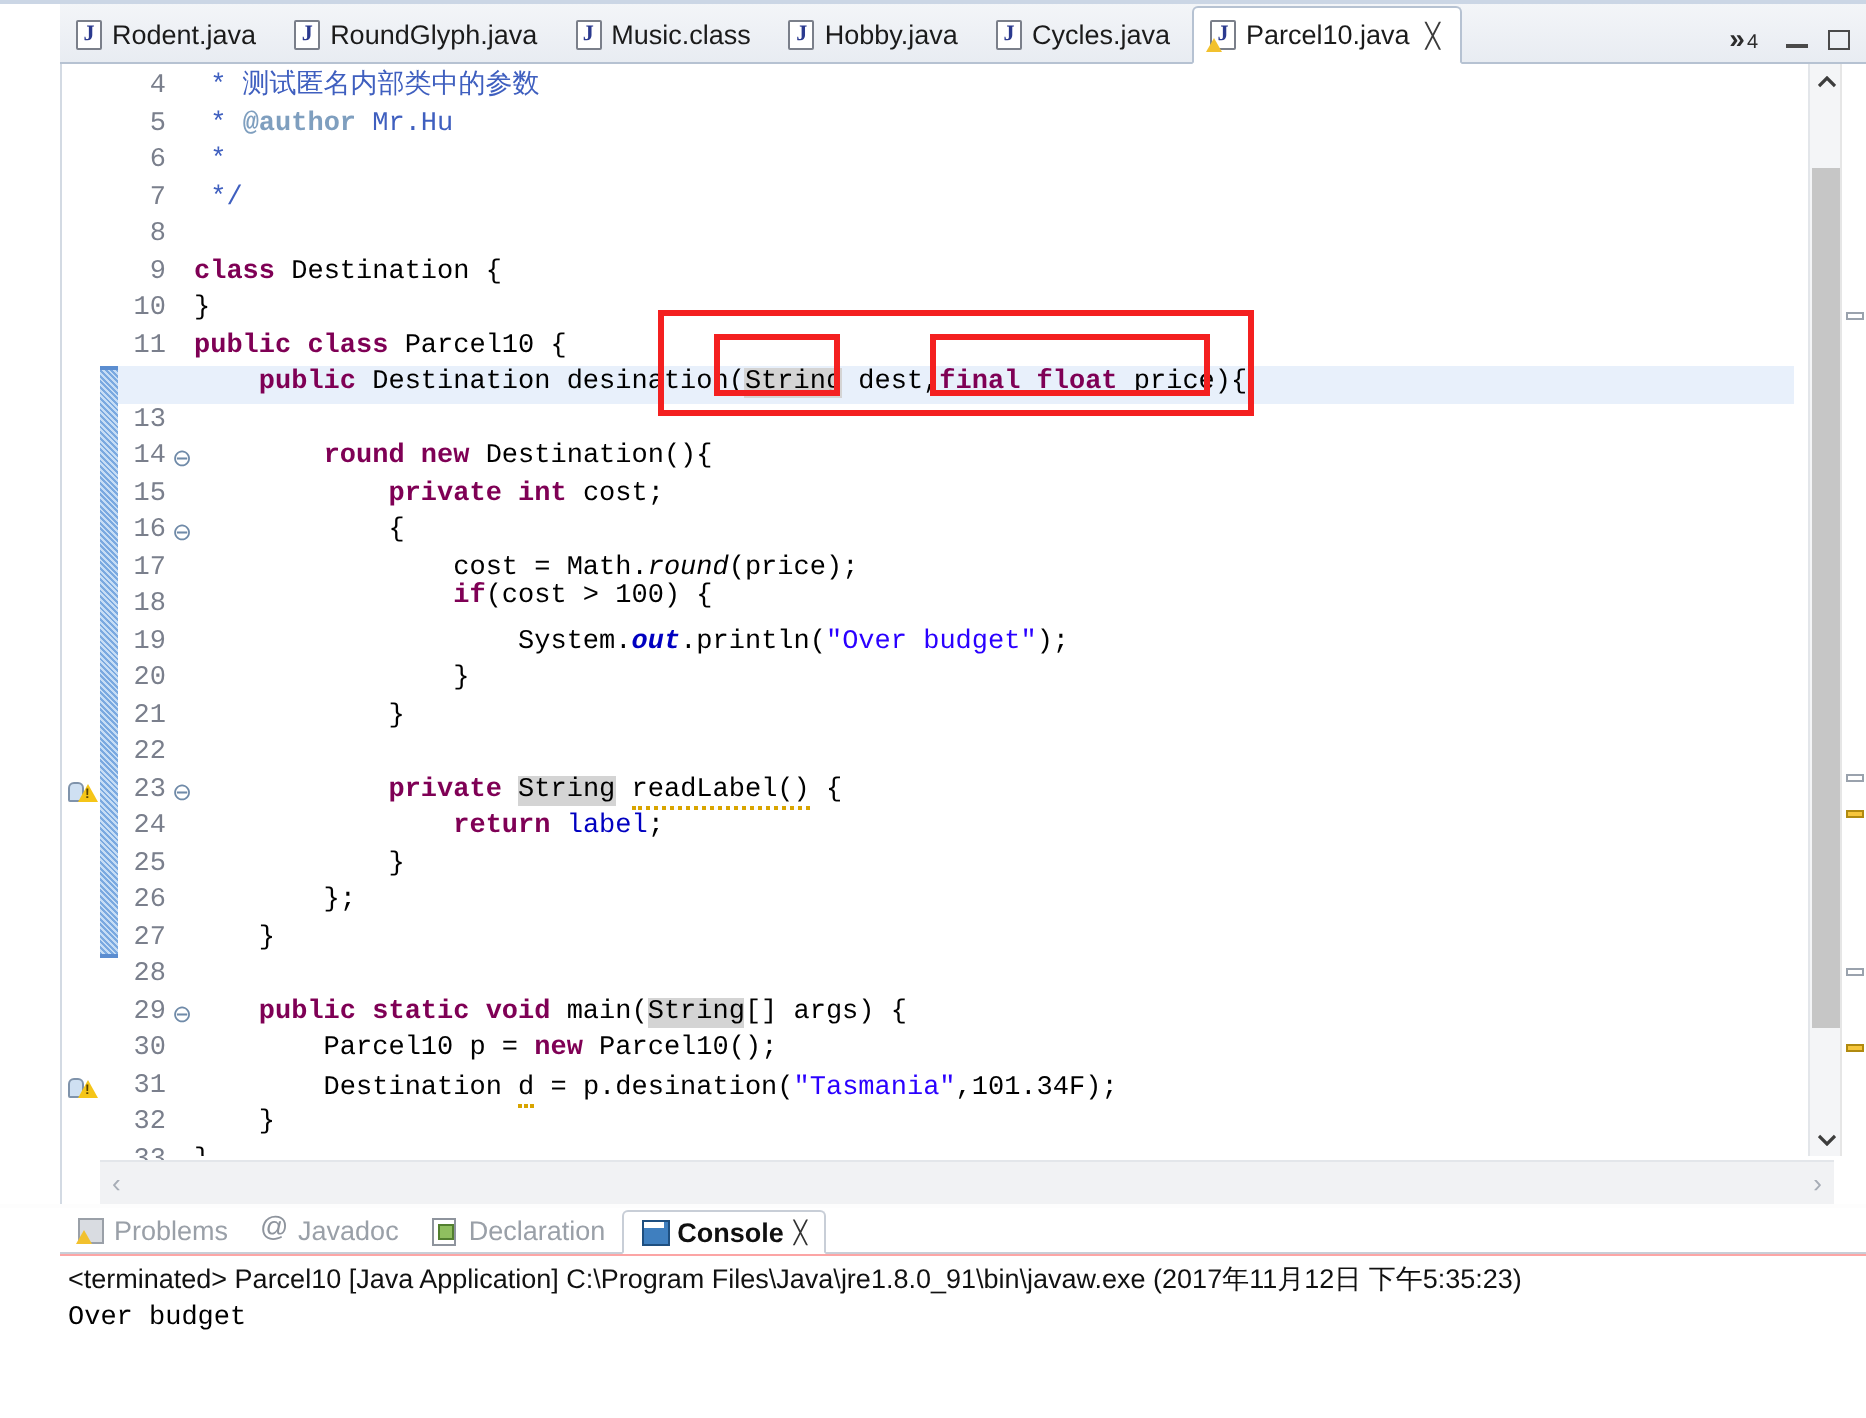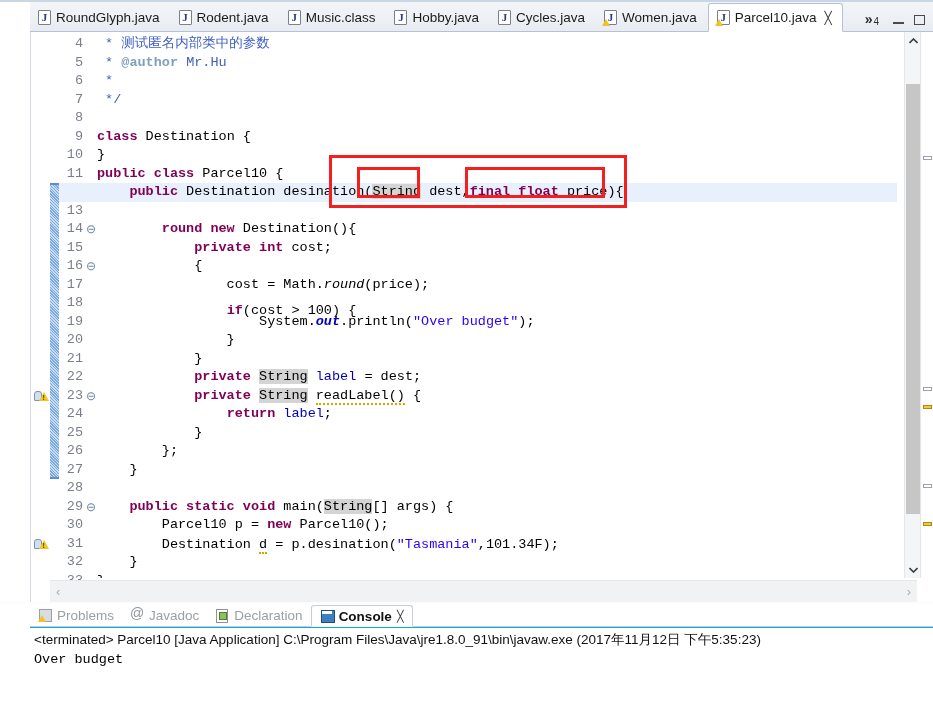--- a/index.html
+++ b/index.html
@@ -320,21 +320,21 @@
     padding: 0 6px;
     color: #a7adb6;
     font-size: 13px;
   }
 
   
   .bottom {
     position: absolute;
     left: 30px; top: 604px;
     width: 903px; height: 105px;
-    background: #0ea5e9;
+    background: #fca5a5;
   }
   .bottom-leftwhite {
     position: absolute;
     left: 0; top: 604px;
     width: 31px; height: 105px;
     background: #ffffff;
   }
   .viewtabs {
     position: absolute;
     left: 0; top: 0;
@@ -436,41 +436,37 @@
 </head>
 <body>
 
 <div id="app">
 
   <div class="tabbar-leftedge"></div>
 
   <div class="tabbar" id="tabbar">
     <div class="tab">
         <span class="jicon"></span>
-        <span>RoundGlyph.java</span>
+        <span>Rodent.java</span>
       </div>
       <div class="tab">
         <span class="jicon"></span>
-        <span>Rodent.java</span>
+        <span>RoundGlyph.java</span>
       </div>
       <div class="tab">
         <span class="jicon"></span>
         <span>Music.class</span>
       </div>
       <div class="tab">
         <span class="jicon"></span>
         <span>Hobby.java</span>
       </div>
       <div class="tab">
         <span class="jicon"></span>
         <span>Cycles.java</span>
-      </div>
-      <div class="tab">
-        <span class="jicon warn"></span>
-        <span>Women.java</span>
       </div>
       <div class="tab active">
         <span class="jicon warn"></span>
         <span>Parcel10.java</span>
         <span class="close-x">╳</span>
       </div>
       <div class="tab-overflow">
       <span class="chev">»</span>
       <span class="cnt">4</span>
     </div>
@@ -546,25 +542,24 @@
         <div class="line" style="top: 77px;"></div>
         <div class="line" style="top: 95.5px;"><span class="kw">class</span> Destination {</div>
         <div class="line" style="top: 114px;">}</div>
         <div class="line" style="top: 132.5px;"><span class="kw">public class</span> Parcel10 {</div>
         <div class="line" style="top: 151px;">    <span class="kw">public</span> Destination desination(<span class="occ">String</span> dest,<span class="kw">final float</span> price){</div>
         <div class="line" style="top: 169.5px;"></div>
         <div class="line" style="top: 188px;">        <span class="kw">round new</span> Destination(){</div>
         <div class="line" style="top: 206.5px;">            <span class="kw">private int</span> cost;</div>
         <div class="line" style="top: 225px;">            {</div>
         <div class="line" style="top: 243.5px;">                cost = Math.<span class="smeth">round</span>(price);</div>
-        <div class="line" style="top: 270px;">                <span class="kw">if</span>(cost &gt; 100) {</div>
+        <div class="line" style="top: 258px;">                <span class="kw">if</span>(cost &gt; 100) {</div>
         <div class="line" style="top: 280.5px;">                    System.<span class="sfld">out</span>.println(<span class="str">"Over budget"</span>);</div>
         <div class="line" style="top: 299px;">                }</div>
         <div class="line" style="top: 317.5px;">            }</div>
-        <div class="line" style="top: 336px;">            <span class="kw">private</span> <span class="occ">String</span> <span class="fld">label</span> = dest;</div>
         <div class="line" style="top: 354.5px;">            <span class="kw">private</span> <span class="occ">String</span> <span class="wsq">readLabel()</span> {</div>
         <div class="line" style="top: 373px;">                <span class="kw">return</span> <span class="fld">label</span>;</div>
         <div class="line" style="top: 391.5px;">            }</div>
         <div class="line" style="top: 410px;">        };</div>
         <div class="line" style="top: 428.5px;">    }</div>
         <div class="line" style="top: 447px;"></div>
         <div class="line" style="top: 465.5px;">    <span class="kw">public static void</span> main(<span class="occ">String</span>[] args) {</div>
         <div class="line" style="top: 484px;">        Parcel10 p = <span class="kw">new</span> Parcel10();</div>
         <div class="line" style="top: 504px;">        Destination <span class="wsq">d</span> = p.desination(<span class="str">"Tasmania"</span>,101.34F);</div>
         <div class="line" style="top: 521px;">    }</div>

